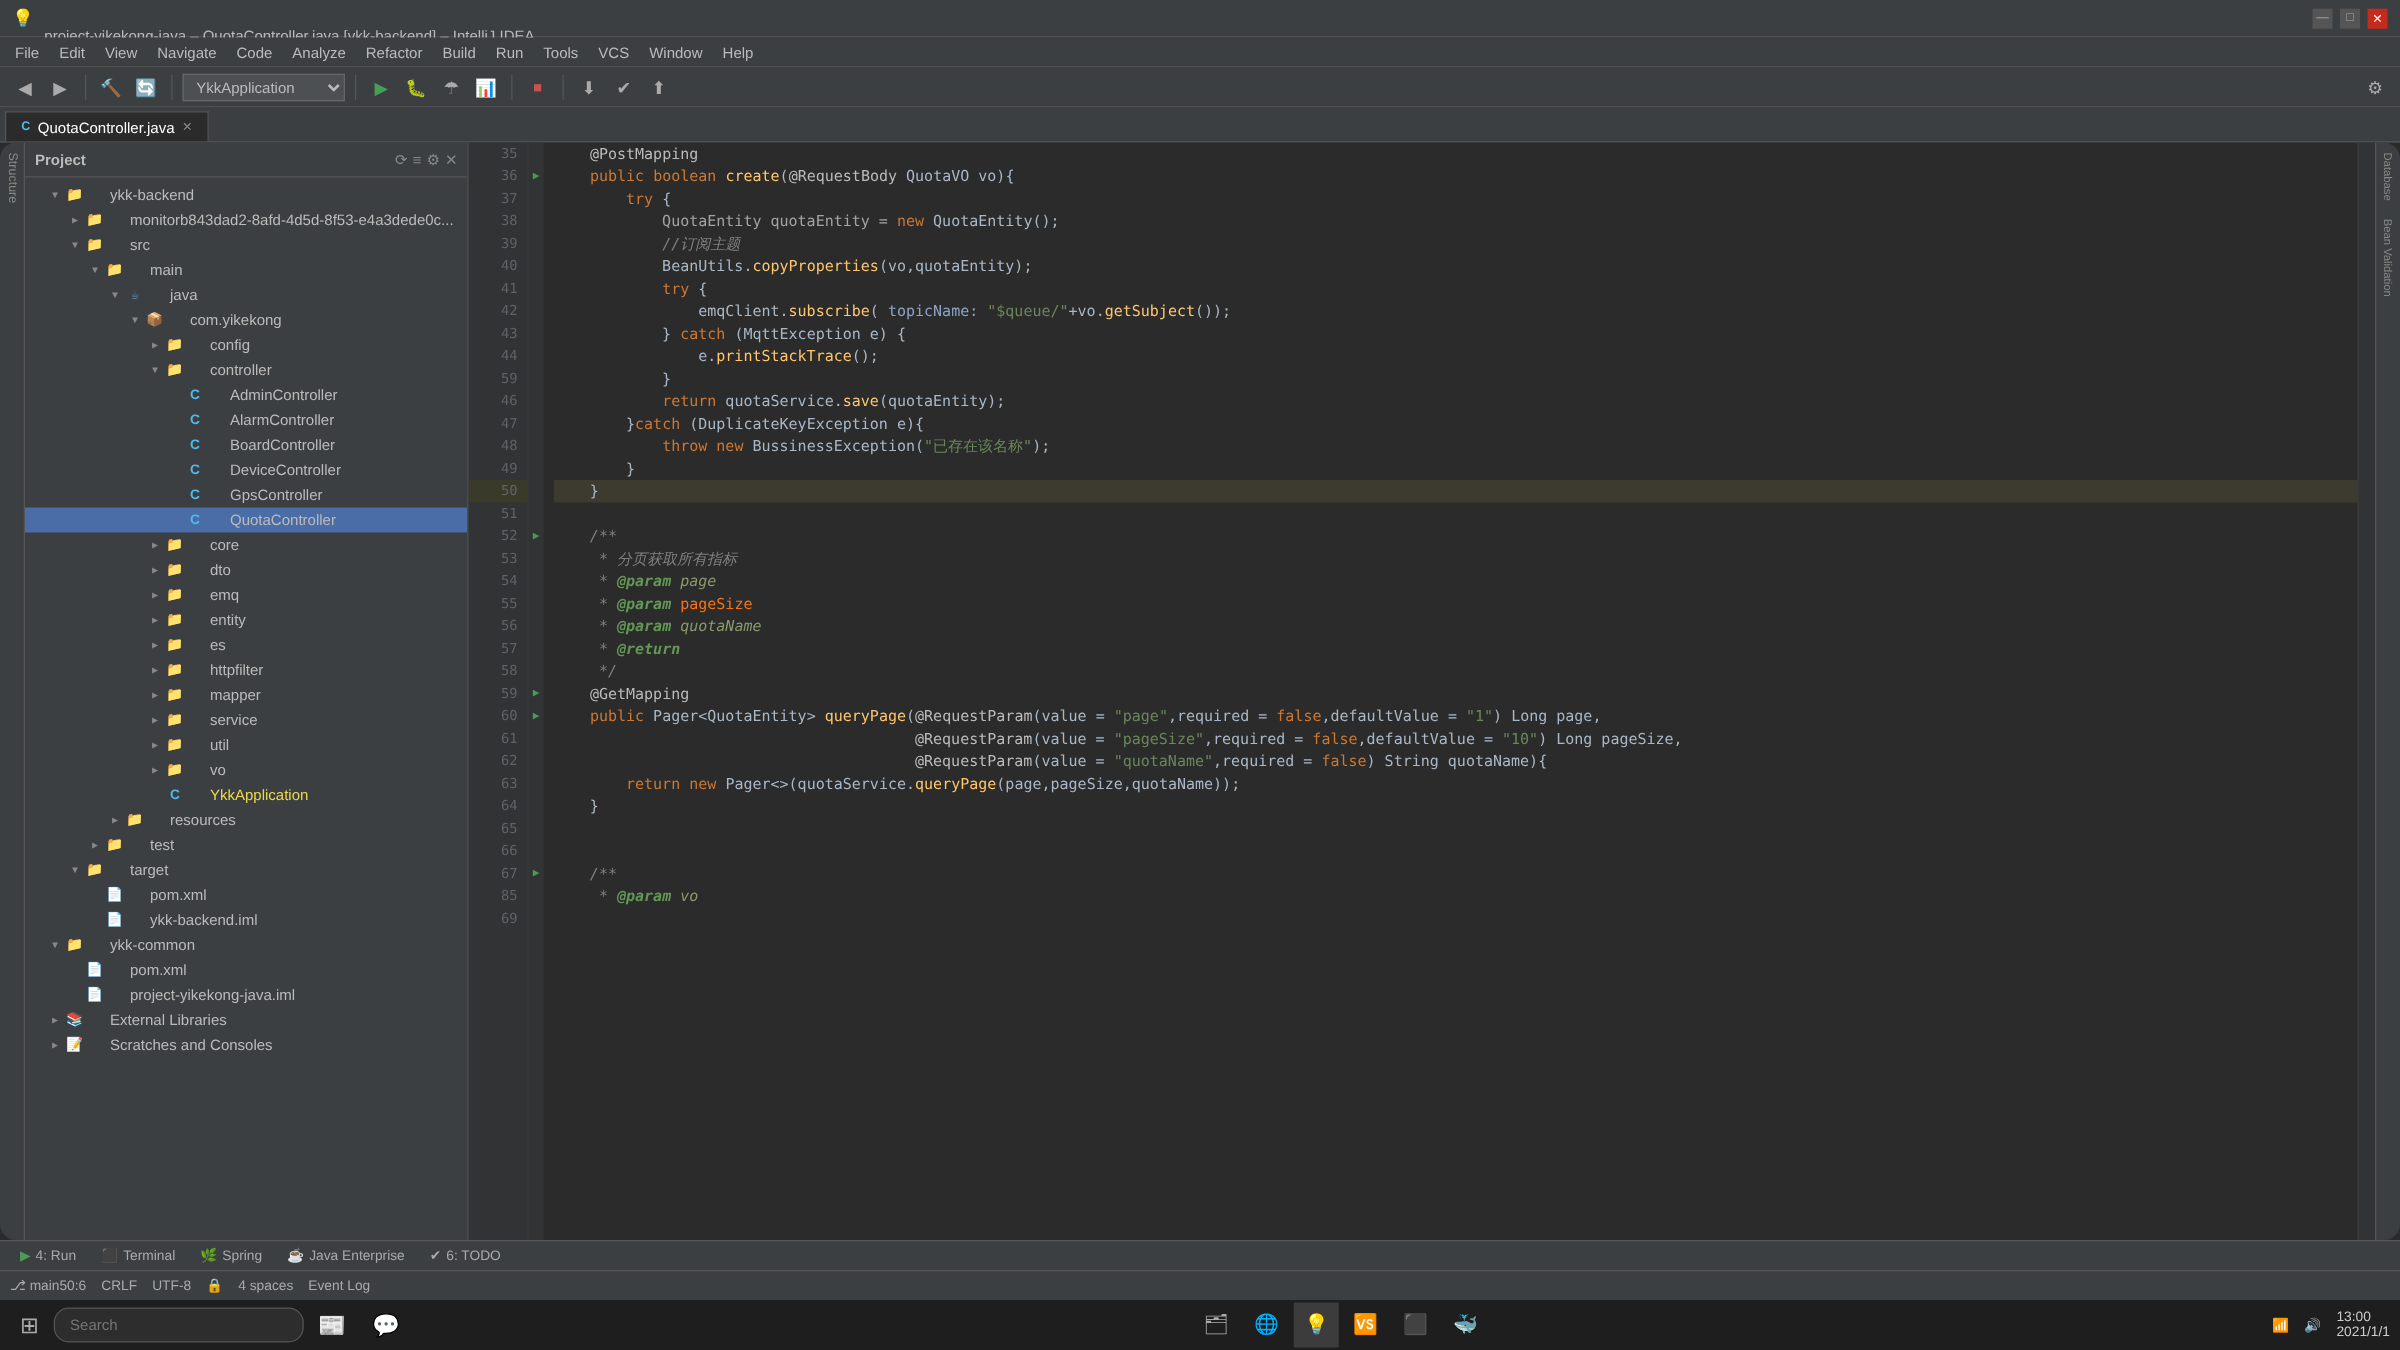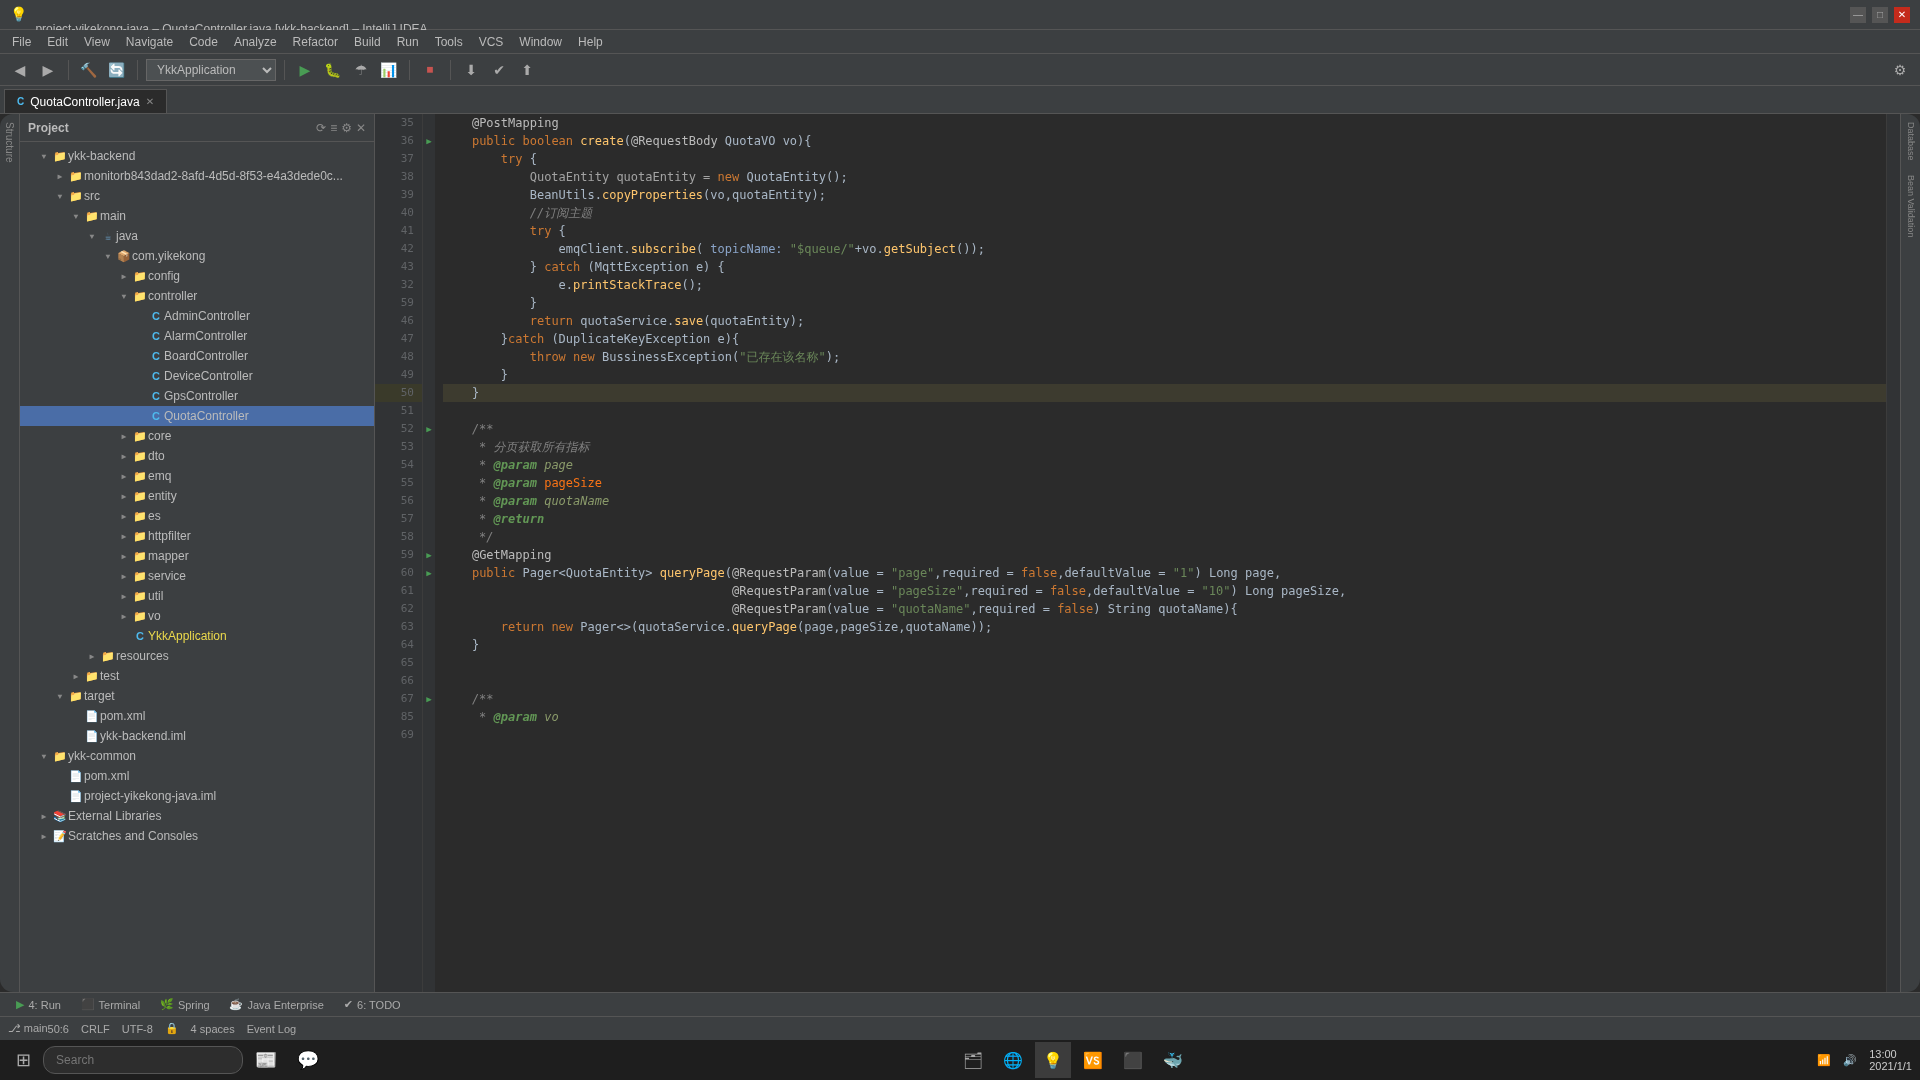--- a/index.html
+++ b/index.html
@@ -201,21 +201,21 @@
       width: 16px; 
       height: 16px; 
       font-size: 8px; 
       color: #888;
       flex-shrink: 0;
     }
     .tree-label {
       font-family: Arial, sans-serif;
       font-size: 12px;
       color: #bbb;
-      margin-left: 0;
+      margin-left: 20px;
     }
     .tree-icon {
       width: 16px; height: 16px;
       flex-shrink: 0;
       display: flex; align-items: center; justify-content: center;
       font-size: 11px;
     }
     
     .icon-folder { color: #d4a843; }
     .icon-dir { color: #6897bb; }
@@ -846,21 +846,21 @@
       <div class="gutter">
         <span class="line-num">35</span>
         <span class="line-num">36</span>
         <span class="line-num">37</span>
         <span class="line-num">38</span>
         <span class="line-num">39</span>
         <span class="line-num">40</span>
         <span class="line-num">41</span>
         <span class="line-num">42</span>
         <span class="line-num">43</span>
-        <span class="line-num">32</span>
+        <span class="line-num">44</span>
         <span class="line-num">59</span>
         <span class="line-num">46</span>
         <span class="line-num">47</span>
         <span class="line-num">48</span>
         <span class="line-num">49</span>
         <span class="line-num" style="background:#3a3a2a;">50</span>
         <span class="line-num">51</span>
         <span class="line-num">52</span>
         <span class="line-num">53</span>
         <span class="line-num">54</span>
@@ -931,25 +931,25 @@
 
         <div class="code-line">
           <span style="color:#a9b7c6;">        </span><span class="kw">try</span><span style="color:#a9b7c6;"> {</span>
         </div>
 
         <div class="code-line">
           <span style="color:#a3a3a3;">            QuotaEntity quotaEntity = </span><span class="kw">new</span><span style="color:#a9b7c6;"> QuotaEntity();</span>
         </div>
 
         <div class="code-line">
+          <span style="color:#a9b7c6;">            </span><span class="comment">//订阅主题</span>
+        </div>
+
+        <div class="code-line">
           <span style="color:#a9b7c6;">            BeanUtils.</span><span style="color:#ffc66d;">copyProperties</span><span style="color:#a9b7c6;">(vo,quotaEntity);</span>
-        </div>
-
-        <div class="code-line">
-          <span style="color:#a9b7c6;">            </span><span class="comment">//订阅主题</span>
         </div>
 
         <div class="code-line">
           <span style="color:#a9b7c6;">            </span><span class="kw">try</span><span style="color:#a9b7c6;"> {</span>
         </div>
 
         <div class="code-line">
           <span style="color:#a9b7c6;">                emqClient.</span><span style="color:#ffc66d;">subscribe</span><span style="color:#a9b7c6;">( </span><span style="color:#8aa4c8;">topicName:</span><span style="color:#a9b7c6;"> </span><span style="color:#6a8759;">"$queue/"</span><span style="color:#a9b7c6;">+vo.</span><span style="color:#ffc66d;">getSubject</span><span style="color:#a9b7c6;">());</span>
         </div>
 

